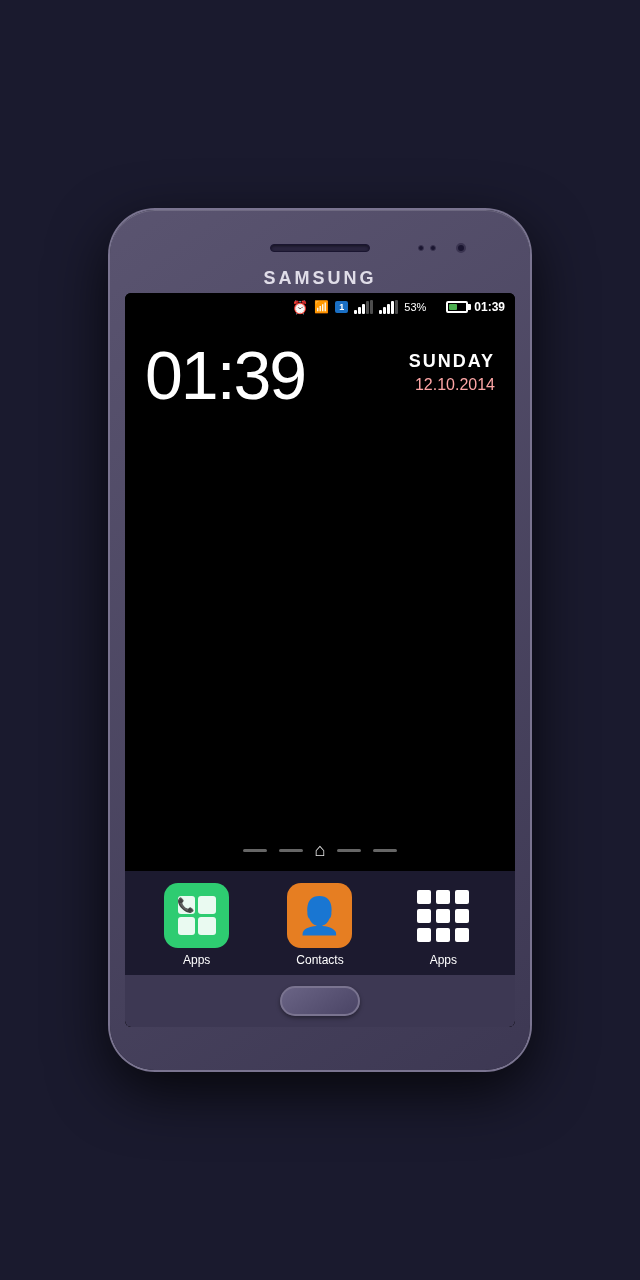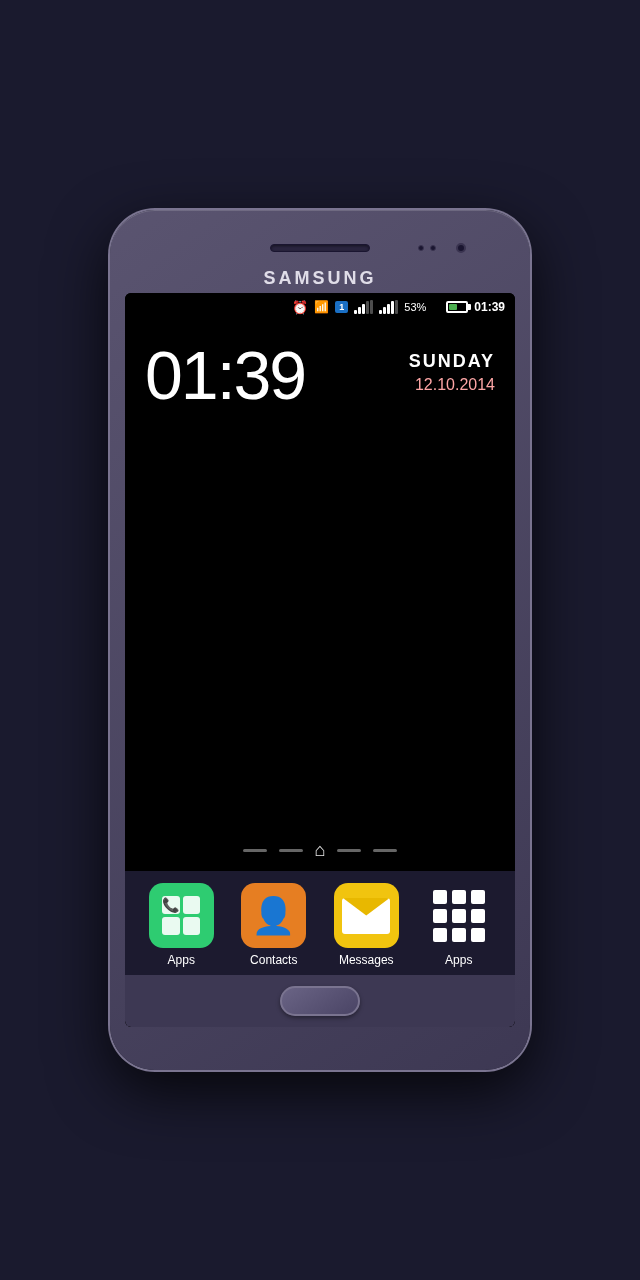--- a/index.html
+++ b/index.html
@@ -479,28 +479,20 @@
         <span class="app-label">Apps</span>
       </div>
 
       <div class="dock-item">
         <div class="app-icon contacts-app">
           <span class="contact-person">👤</span>
         </div>
         <span class="app-label">Contacts</span>
       </div>
 
-      <div class="dock-item">
-        <div class="app-icon messages-app">
-          <div class="envelope-body">
-            <div class="envelope-flap"></div>
-          </div>
-        </div>
-        <span class="app-label">Messages</span>
-      </div>
 
       <div class="dock-item">
         <div class="app-icon apps-app">
           <div class="apps-grid">
             <div class="apps-grid-dot"></div>
             <div class="apps-grid-dot"></div>
             <div class="apps-grid-dot"></div>
             <div class="apps-grid-dot"></div>
             <div class="apps-grid-dot"></div>
             <div class="apps-grid-dot"></div>

